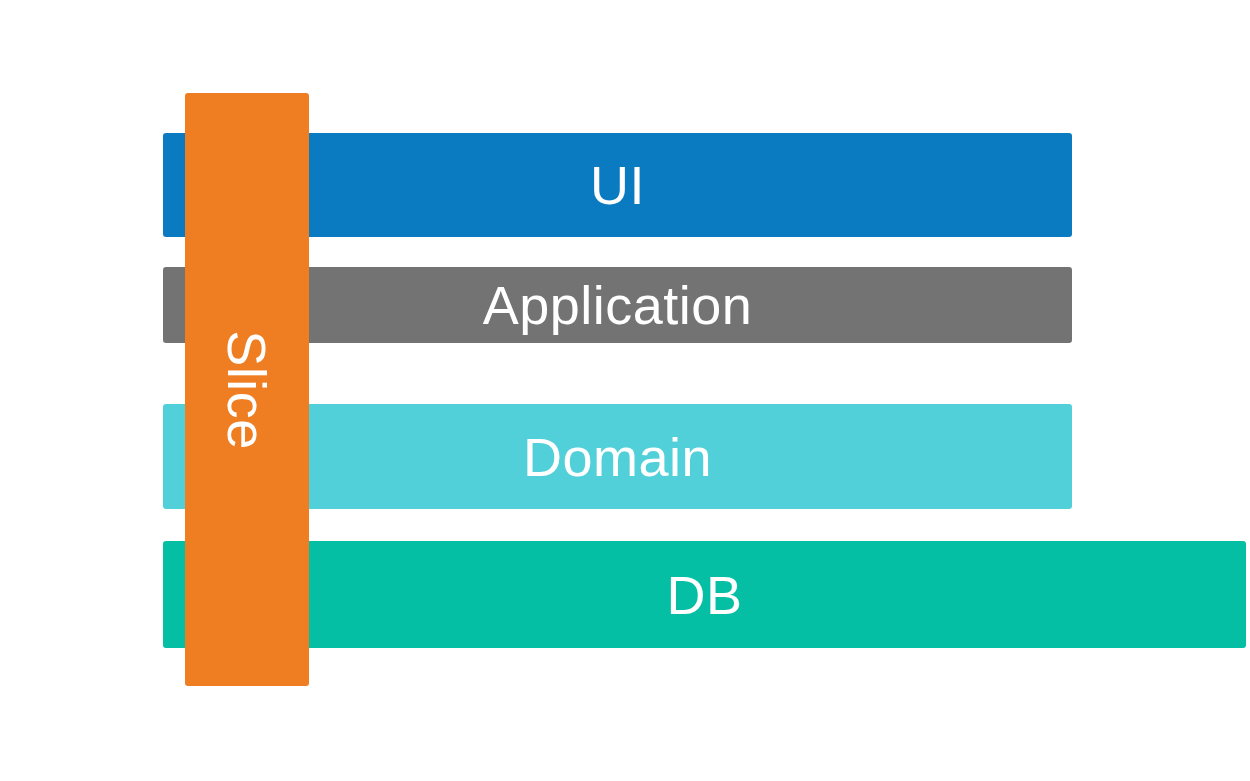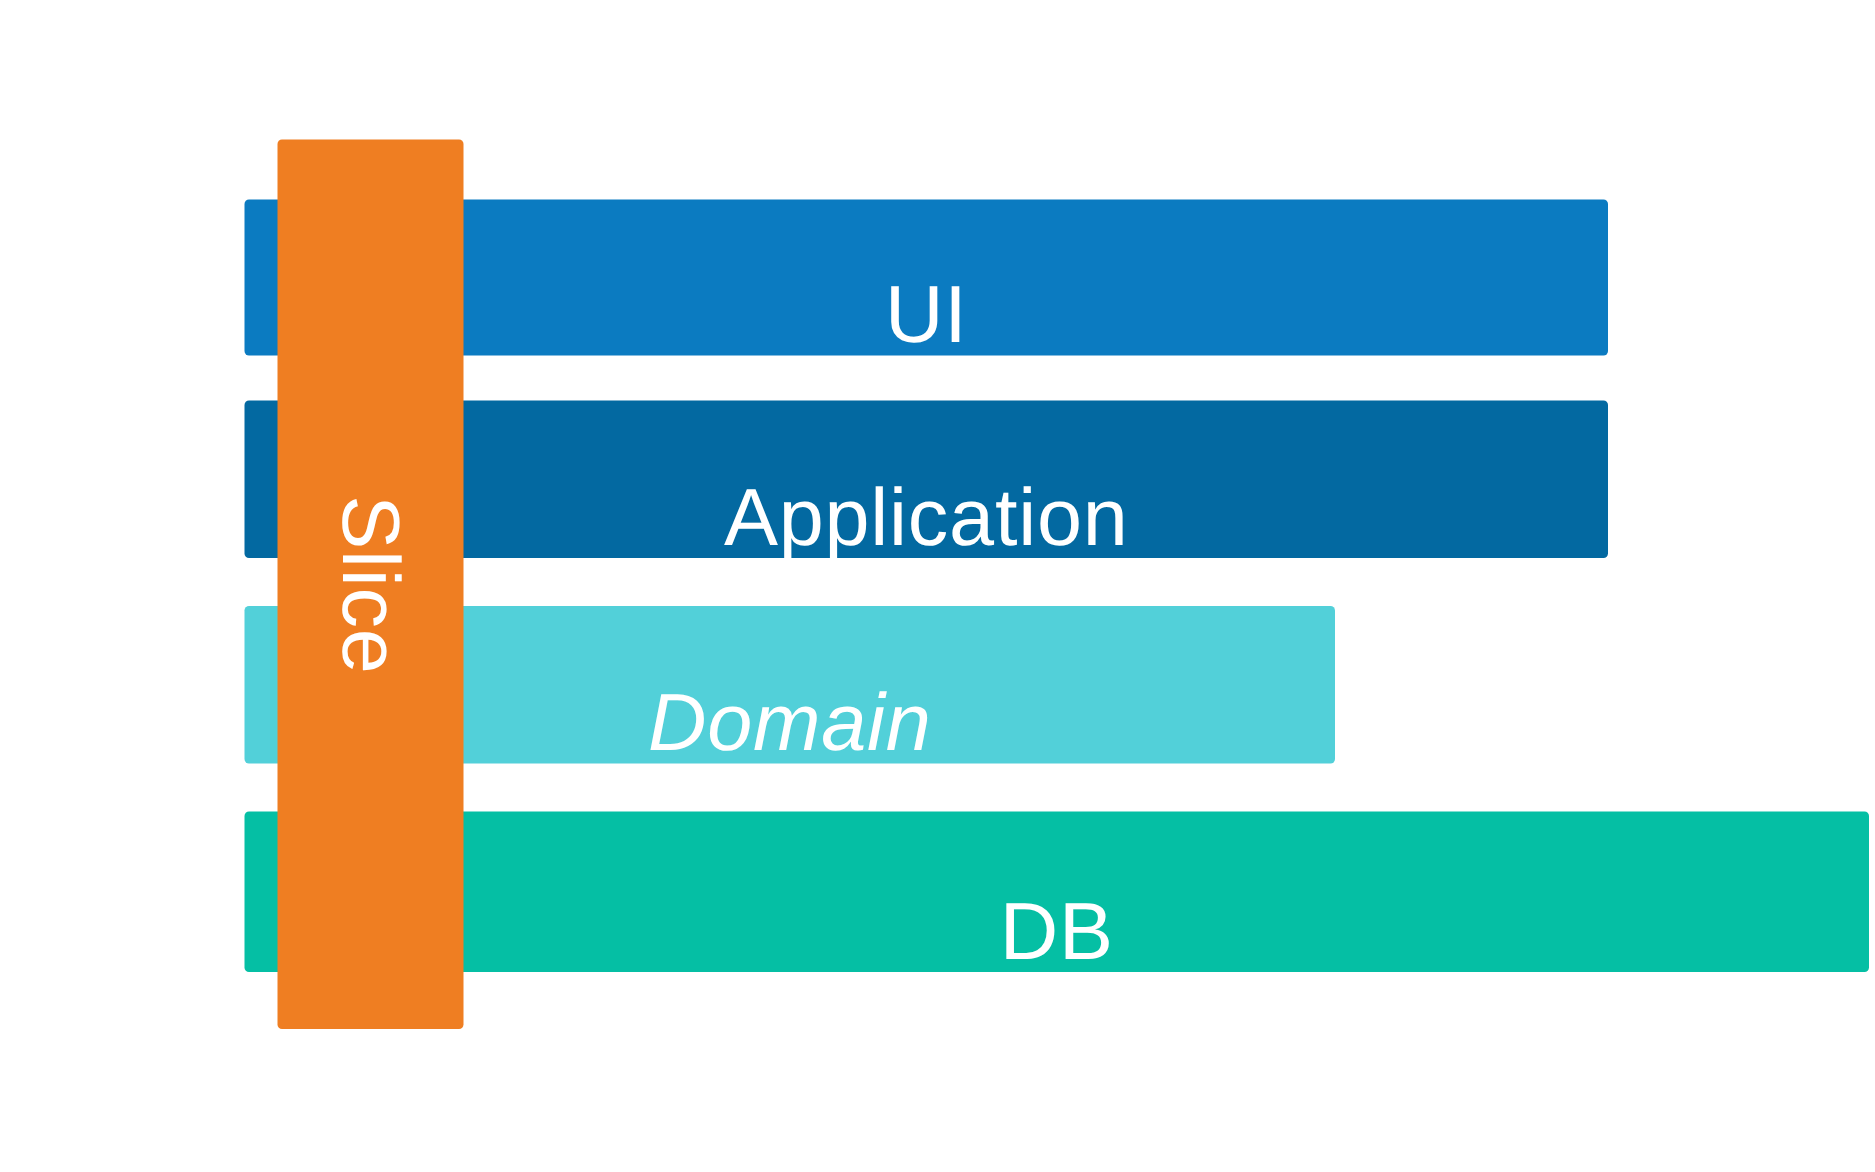--- a/index.html
+++ b/index.html
@@ -16,21 +16,21 @@
     position: relative;
     width: 1250px;
     height: 781px;
     background: #ffffff;
     overflow: hidden;
   }
   .layer-bar {
     position: absolute;
     border-radius: 3px;
     display: flex;
-    align-items: flex-end;
+    align-items: center;
     justify-content: center;
     box-sizing: border-box;
   }
   .layer-label {
     color: #ffffff;
     font-family: "Liberation Sans", sans-serif;
     font-weight: 300;
     font-size: 54px;
     line-height: 1;
     letter-spacing: 0.5px;
@@ -61,25 +61,25 @@
 </style>
 </head>
 <body>
 
 <div id="canvas" style="width: 1250px; height: 781px; background: rgb(255, 255, 255);">
 
   <div class="layer-bar" id="bar-ui" style="left: 163px; top: 133px; width: 909px; height: 104px; background: rgb(11, 123, 193);">
     <span class="layer-label" style="color: rgb(255, 255, 255);">UI</span>
   </div>
 
-  <div class="layer-bar" id="bar-application" style="left: 163px; top: 267px; width: 909px; height: 105px; background: #0369a1;">
+  <div class="layer-bar" id="bar-application" style="left: 163px; top: 267px; width: 909px; height: 76px; background: #737373;">
     <span class="layer-label" style="color: rgb(255, 255, 255);">Application</span>
   </div>
 
-  <div class="layer-bar" id="bar-domain" style="left: 163px; top: 404px; width: 727px; height: 105px; background: rgb(82, 208, 217); font-style: italic;">
+  <div class="layer-bar" id="bar-domain" style="left: 163px; top: 404px; width: 909px; height: 105px; background: rgb(82, 208, 217);">
     <span class="layer-label" style="color: rgb(255, 255, 255);">Domain</span>
   </div>
 
   <div class="layer-bar" id="bar-db" style="left: 163px; top: 541px; width: 1083px; height: 107px; background: rgb(5, 191, 164);">
     <span class="layer-label" style="color: rgb(255, 255, 255);">DB</span>
   </div>
 
   <div id="slice-column" style="left: 185px; top: 93px; width: 124px; height: 593px; background: rgb(239, 126, 34);">
     <span class="slice-label" style="color: rgb(255, 255, 255); transform: rotate(90deg);">Slice</span>
   </div>

